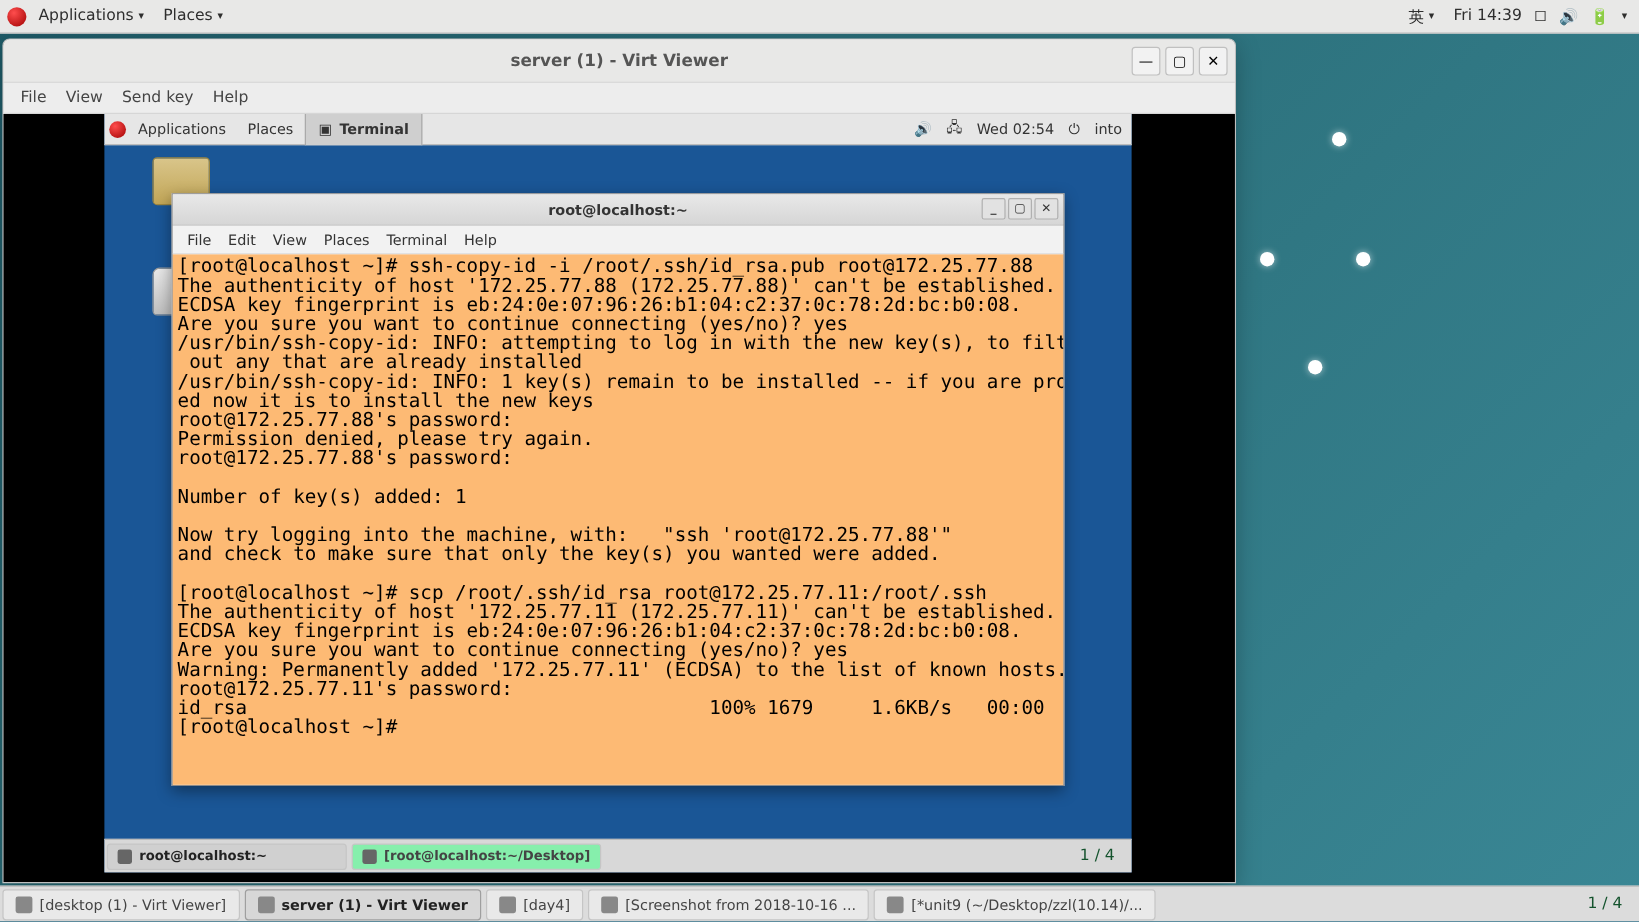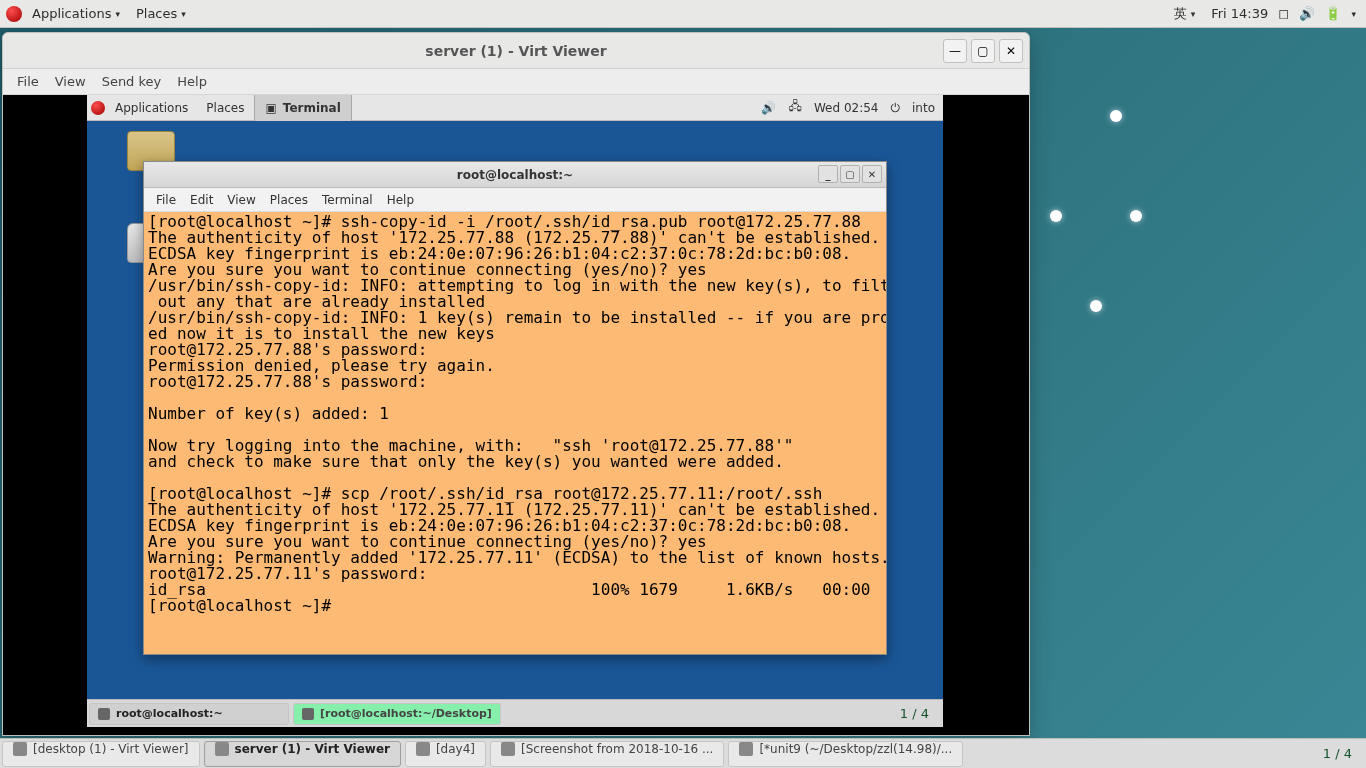--- a/index.html
+++ b/index.html
@@ -11,21 +11,21 @@
 
 .host-topbar { position:absolute; top:0; left:0; right:0; height:28px; background:#e8e8e7; border-bottom:1px solid #c0c0c0; display:flex; align-items:center; font-size:13px; color:#2e2e2e; z-index:10; }
 .host-topbar .left { display:flex; align-items:center; gap:4px; padding-left:6px; }
 .host-topbar .menuitem { padding:0 6px; display:flex; align-items:center; gap:4px; cursor:pointer; }
 .host-topbar .right { margin-left:auto; display:flex; align-items:center; gap:10px; padding-right:10px; }
 .redhat-dot { width:16px; height:16px; border-radius:50%; background:radial-gradient(circle at 35% 30%,#ff4d4d,#a00000); display:inline-block; }
 .caret { font-size:9px; }
 
 
 .host-bottombar { position:absolute; bottom:0; left:0; right:0; height:30px; background:#dcdcdc; border-top:1px solid #bbb; display:flex; align-items:center; z-index:10; font-size:12px; color:#444; }
-.taskbtn { height:26px; margin:6px 2px; padding:0 10px; background:#e9e9e9; border:1px solid #c5c5c5; border-radius:3px; display:flex; gap:6px; cursor:pointer; min-width:0; max-width:260px; overflow:hidden; white-space:nowrap; text-overflow:ellipsis; }
+.taskbtn { height:26px; margin:6px 2px; padding:0 10px; background:#e9e9e9; border:1px solid #c5c5c5; border-radius:3px; display:flex; align-items:center; gap:6px; cursor:pointer; min-width:0; max-width:260px; overflow:hidden; white-space:nowrap; text-overflow:ellipsis; }
 .taskbtn.active { background:#d7d7d7; border-color:#9f9f9f; font-weight:bold; color:#222; }
 .taskbtn .ticon { width:14px; height:14px; background:#888; display:inline-block; border-radius:2px; flex:none; }
 .ws-indicator { margin-left:auto; padding:0 14px; font-size:13px; color:#14532d; }
 
 
 .vv-window { position:absolute; top:32px; left:2px; width:1028px; height:704px; background:#ededed; border:1px solid #bfbfbf; border-radius:6px 6px 0 0; box-shadow:0 6px 20px rgba(0,0,0,.25); z-index:5; display:flex; flex-direction:column; }
 .vv-titlebar { height:36px; background:#e8e8e7; border-bottom:1px solid #d0d0d0; display:flex; align-items:center; justify-content:center; position:relative; border-radius:6px 6px 0 0; }
 .vv-title { font-size:14px; color:#555; font-weight:bold; }
 .vv-winbtns { position:absolute; right:6px; top:6px; display:flex; gap:4px; }
 .vv-winbtn { width:24px; height:24px; border:1px solid #c0c0c0; border-radius:3px; background:#f2f2f2; display:flex; align-items:center; justify-content:center; font-size:12px; cursor:pointer; }
@@ -228,16 +228,16 @@
   <div class="taskbtn">
     <span class="ticon"></span>
     <span>[day4]</span>
   </div>
   <div class="taskbtn">
     <span class="ticon"></span>
     <span>[Screenshot from 2018-10-16 ...</span>
   </div>
   <div class="taskbtn">
     <span class="ticon"></span>
-    <span>[*unit9 (~/Desktop/zzl(14.98)/...</span>
+    <span>[*unit9 (~/Desktop/zzl(10.14)/...</span>
   </div>
   <div class="ws-indicator">1 / 4</div>
 </div>
 
 </body></html>

